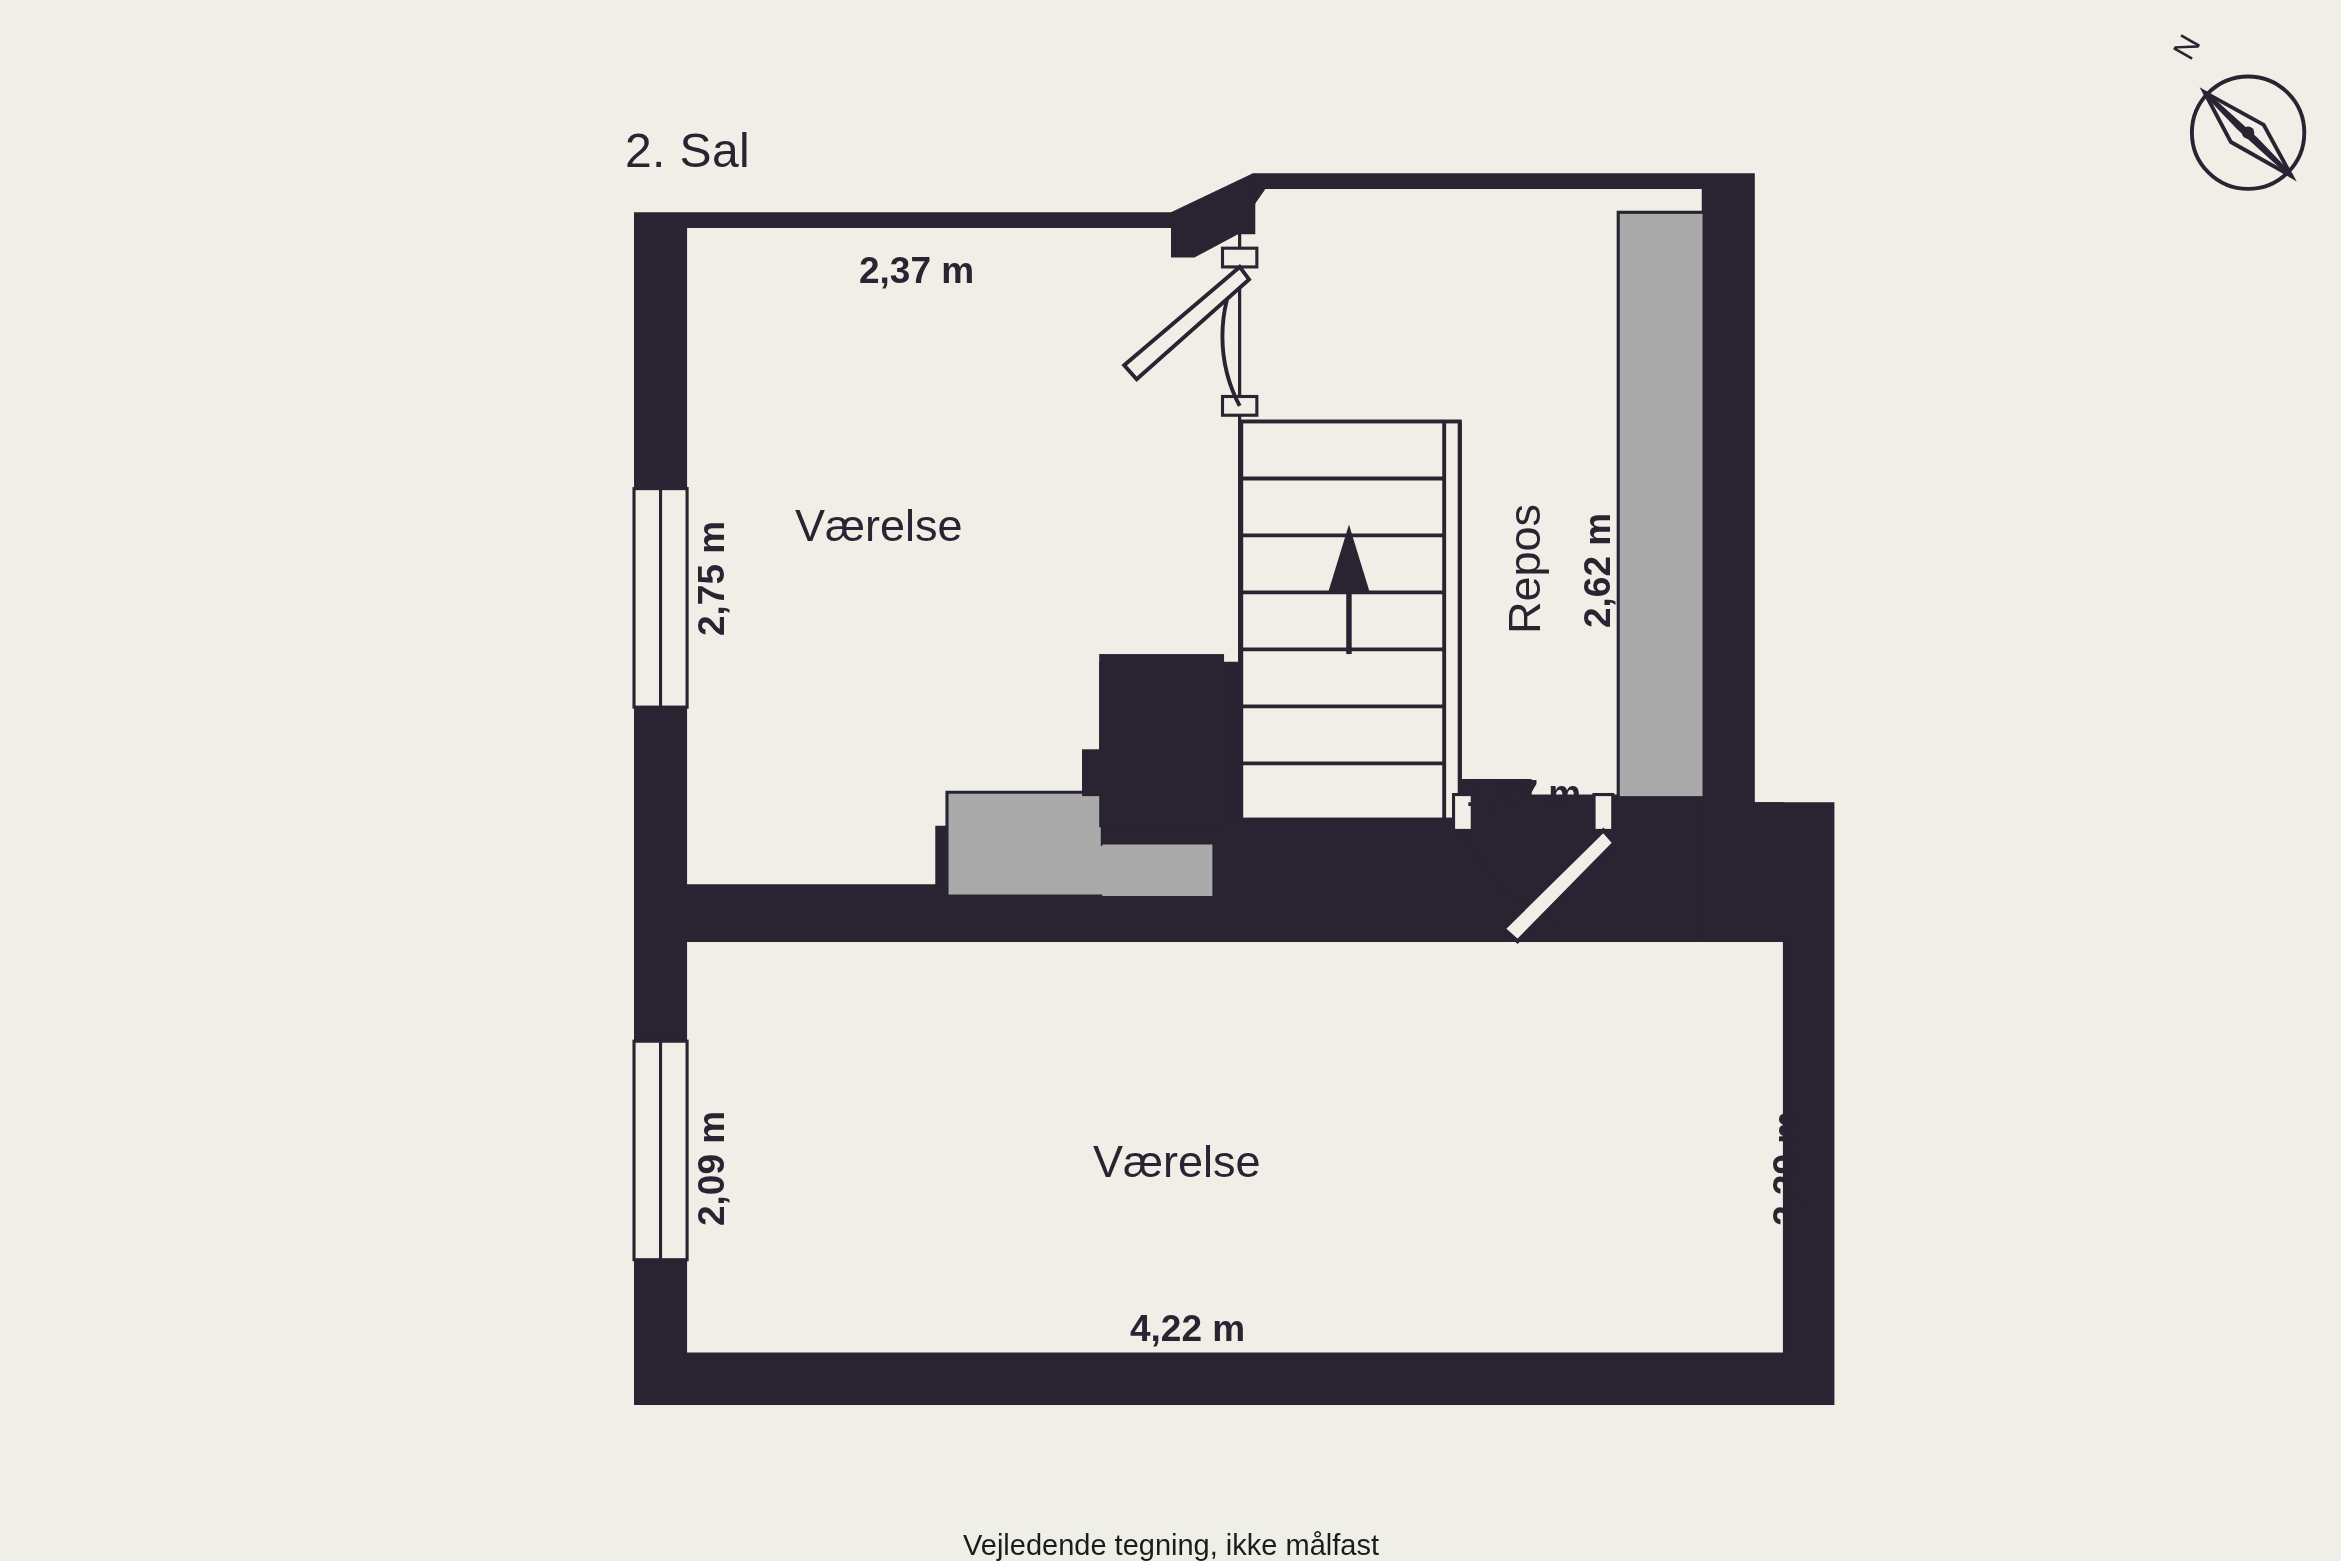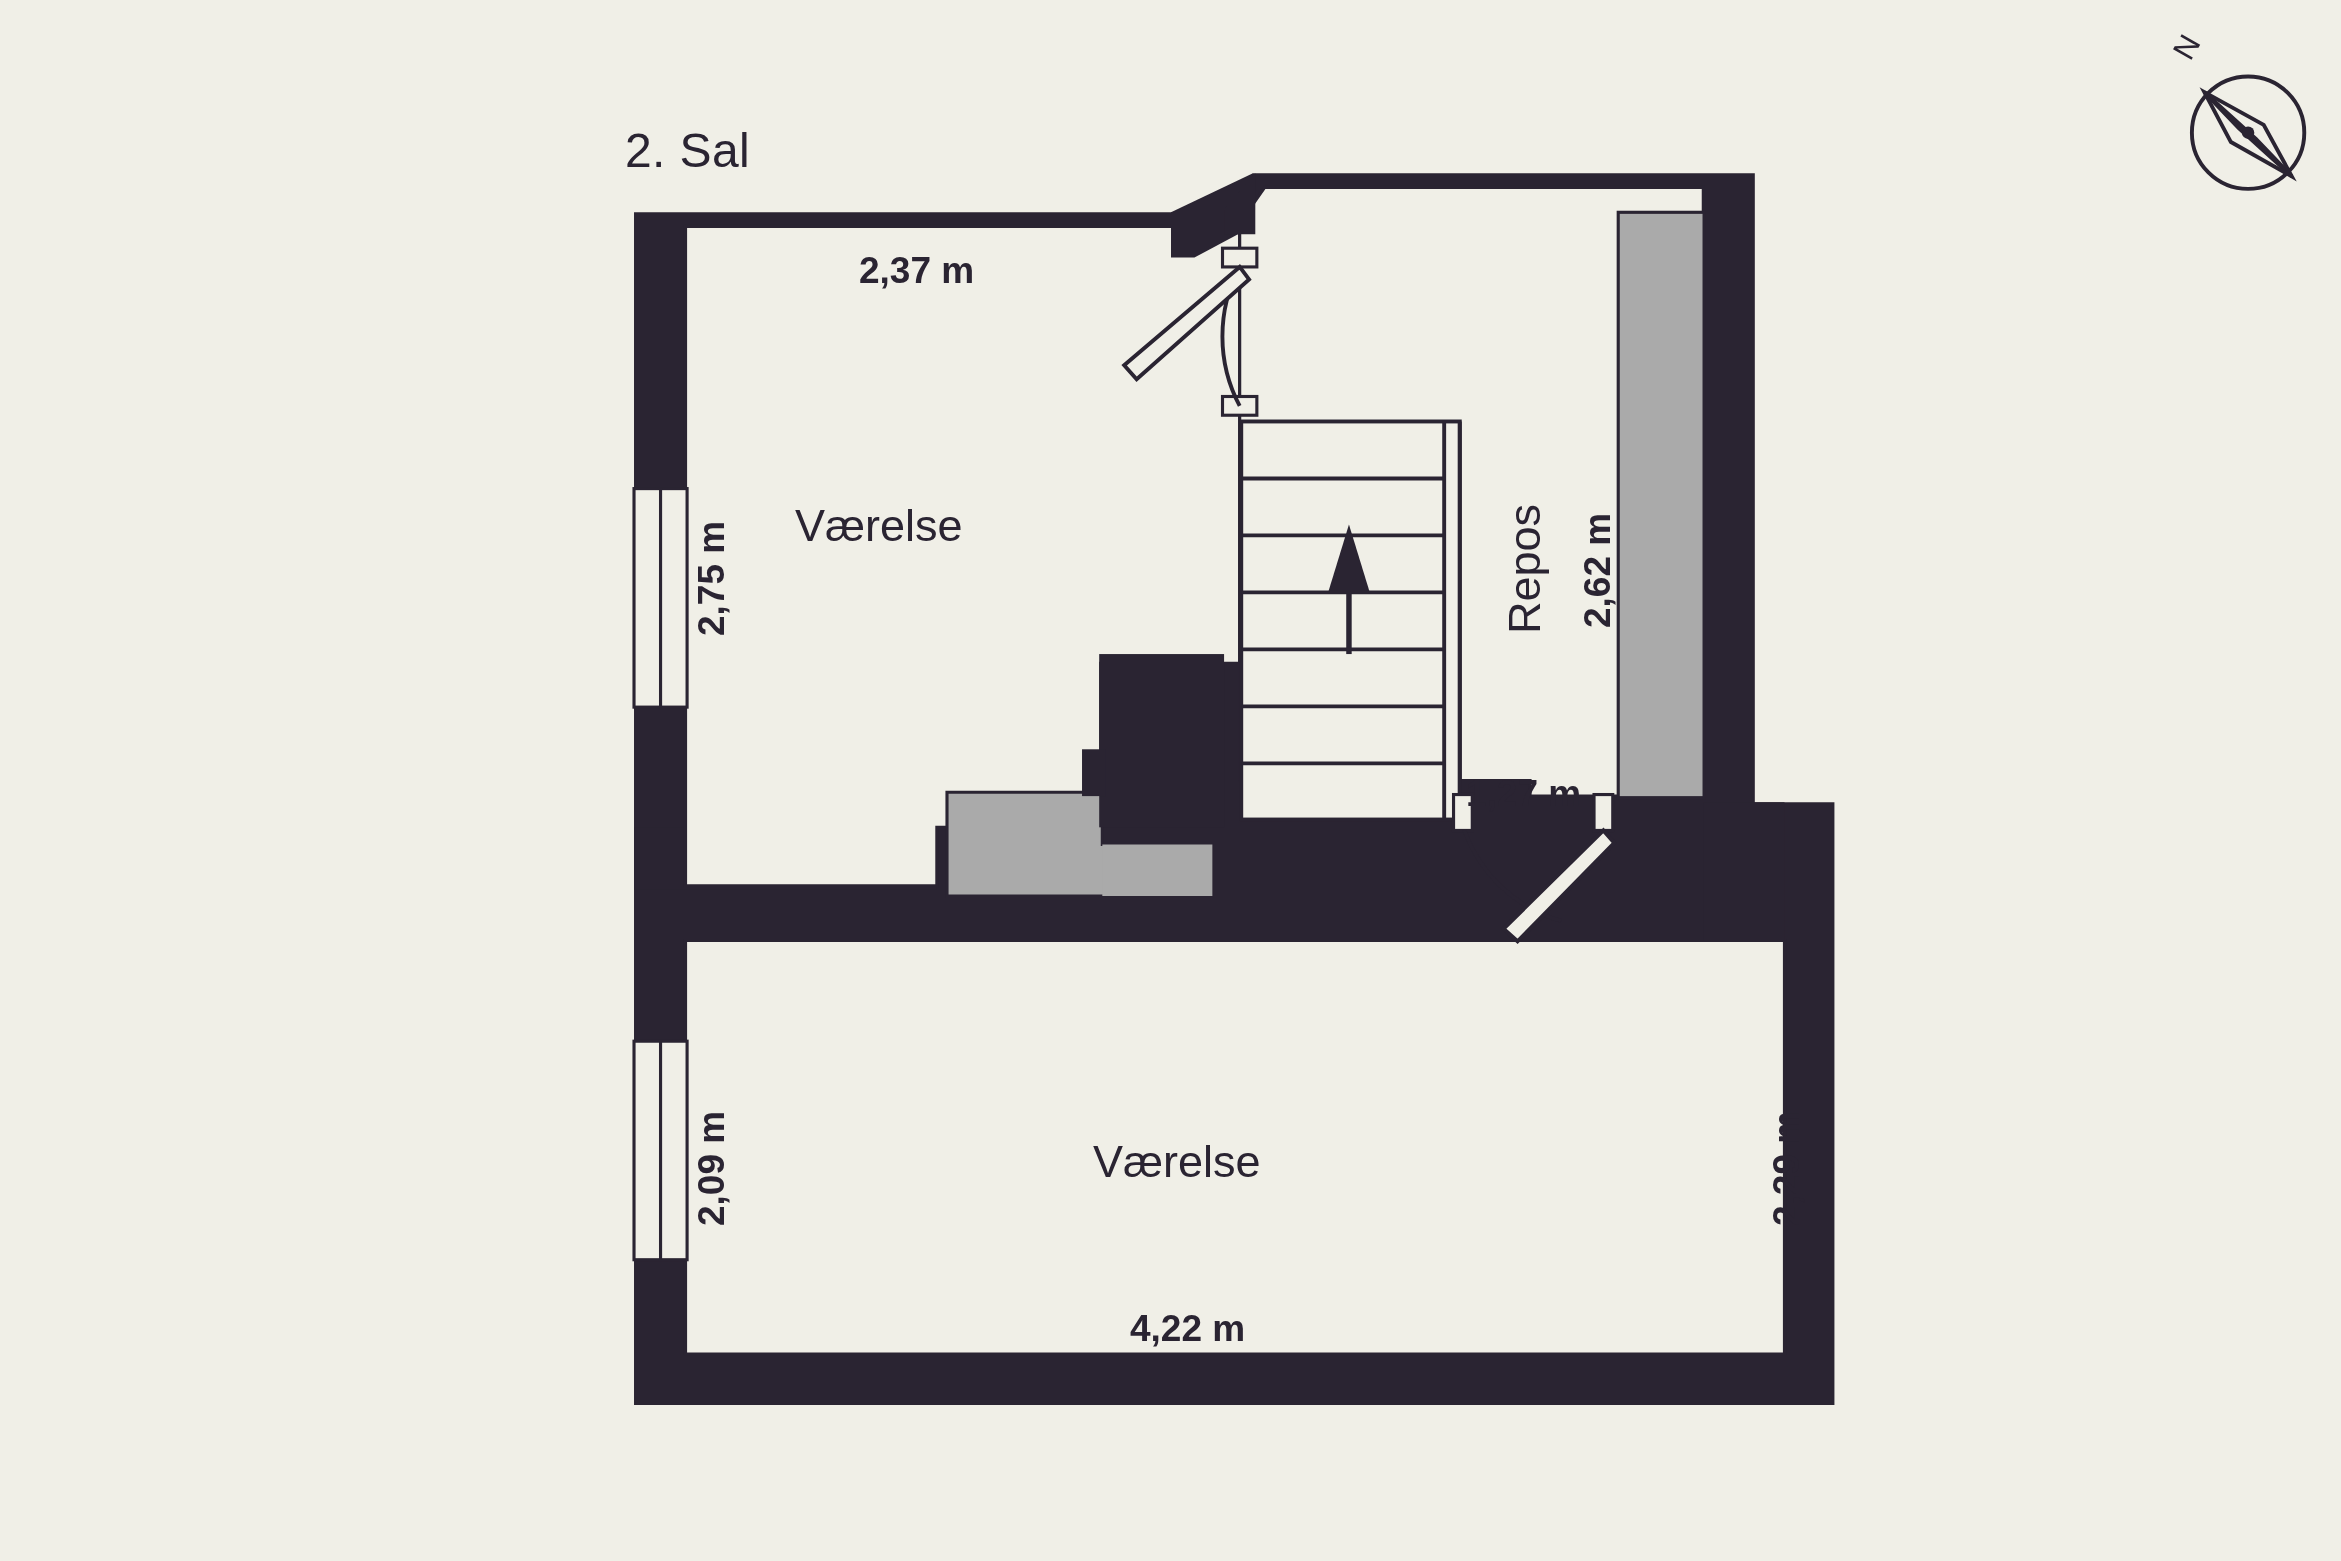--- a/index.html
+++ b/index.html
@@ -203,15 +203,16 @@
   <div class="dim-label" style="left:1466px; top:773px;">1,27 m</div>
 
   <div class="dim-label rot90" style="left:691px; top:1226px;">2,09 m</div>
 
   <div class="dim-label rot90" style="left:1766px; top:1226px;">2,29 m</div>
 
   <div class="dim-label" style="left:1130px; top:1308px;">4,22 m</div>
 
   <div class="compass-n">N</div>
 
+  <div class="caption">Vejledende tegning, ikke målfast</div>
 
 </div>
 
 
 </body></html>

